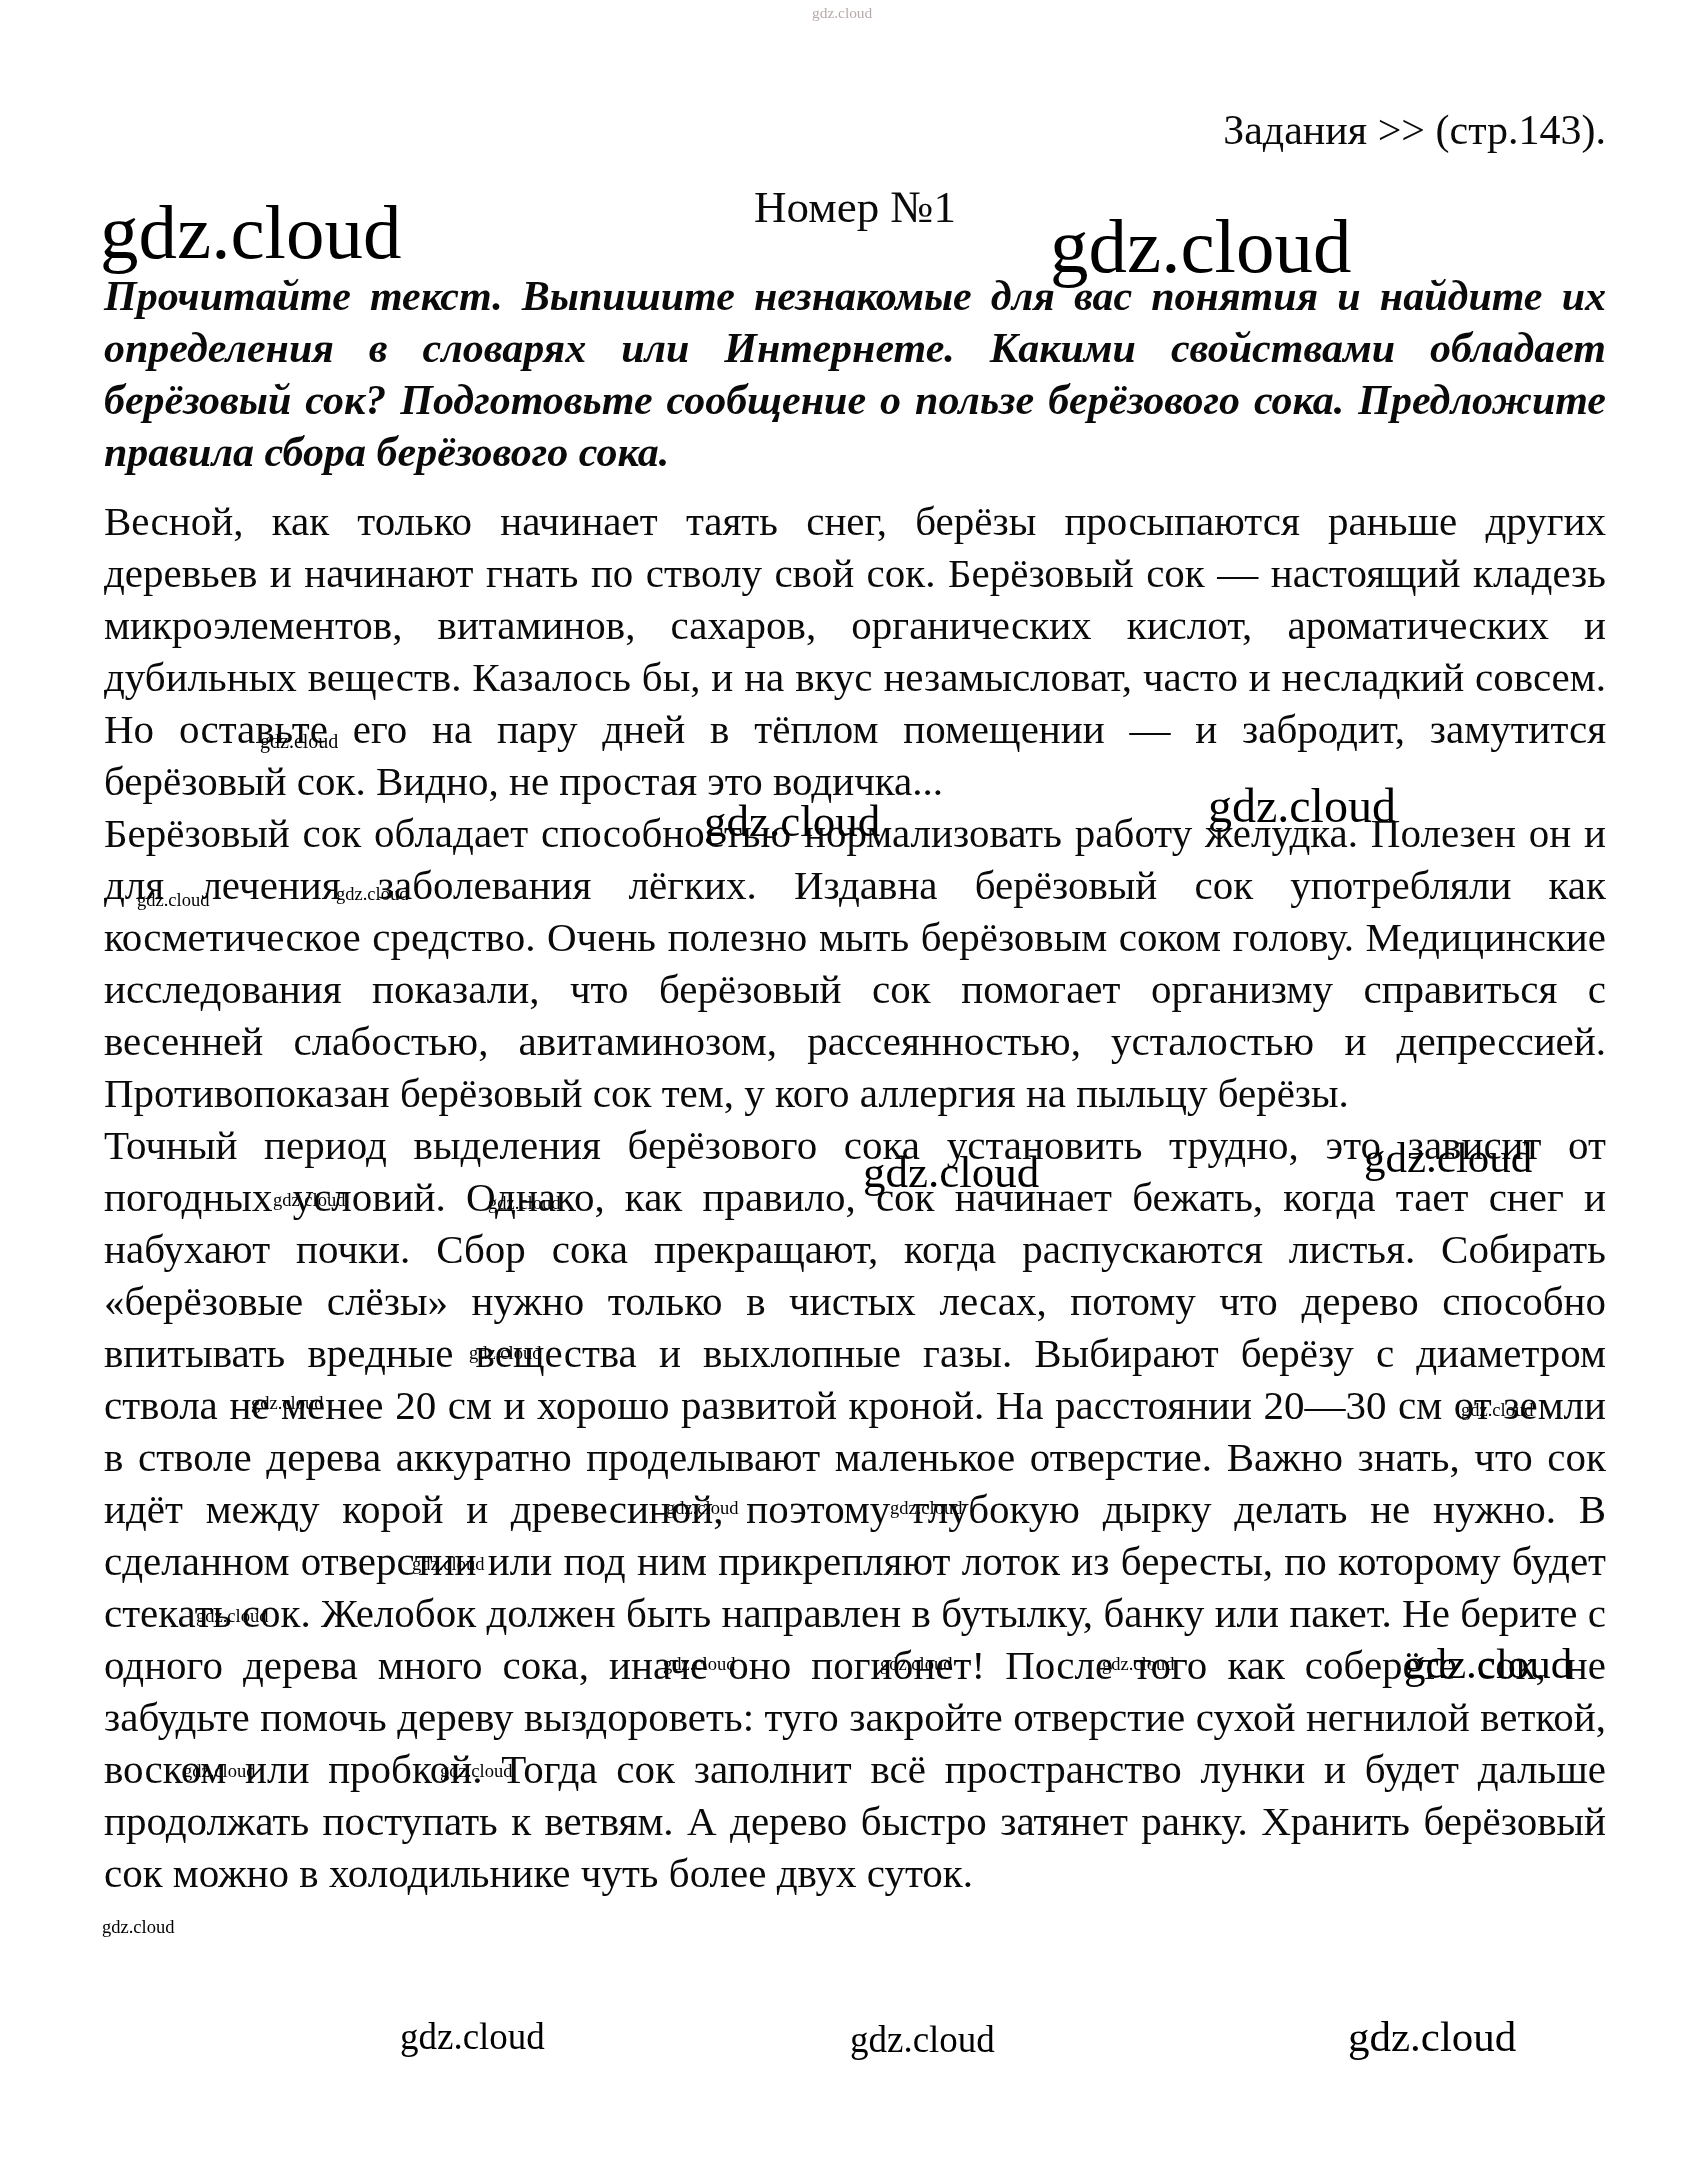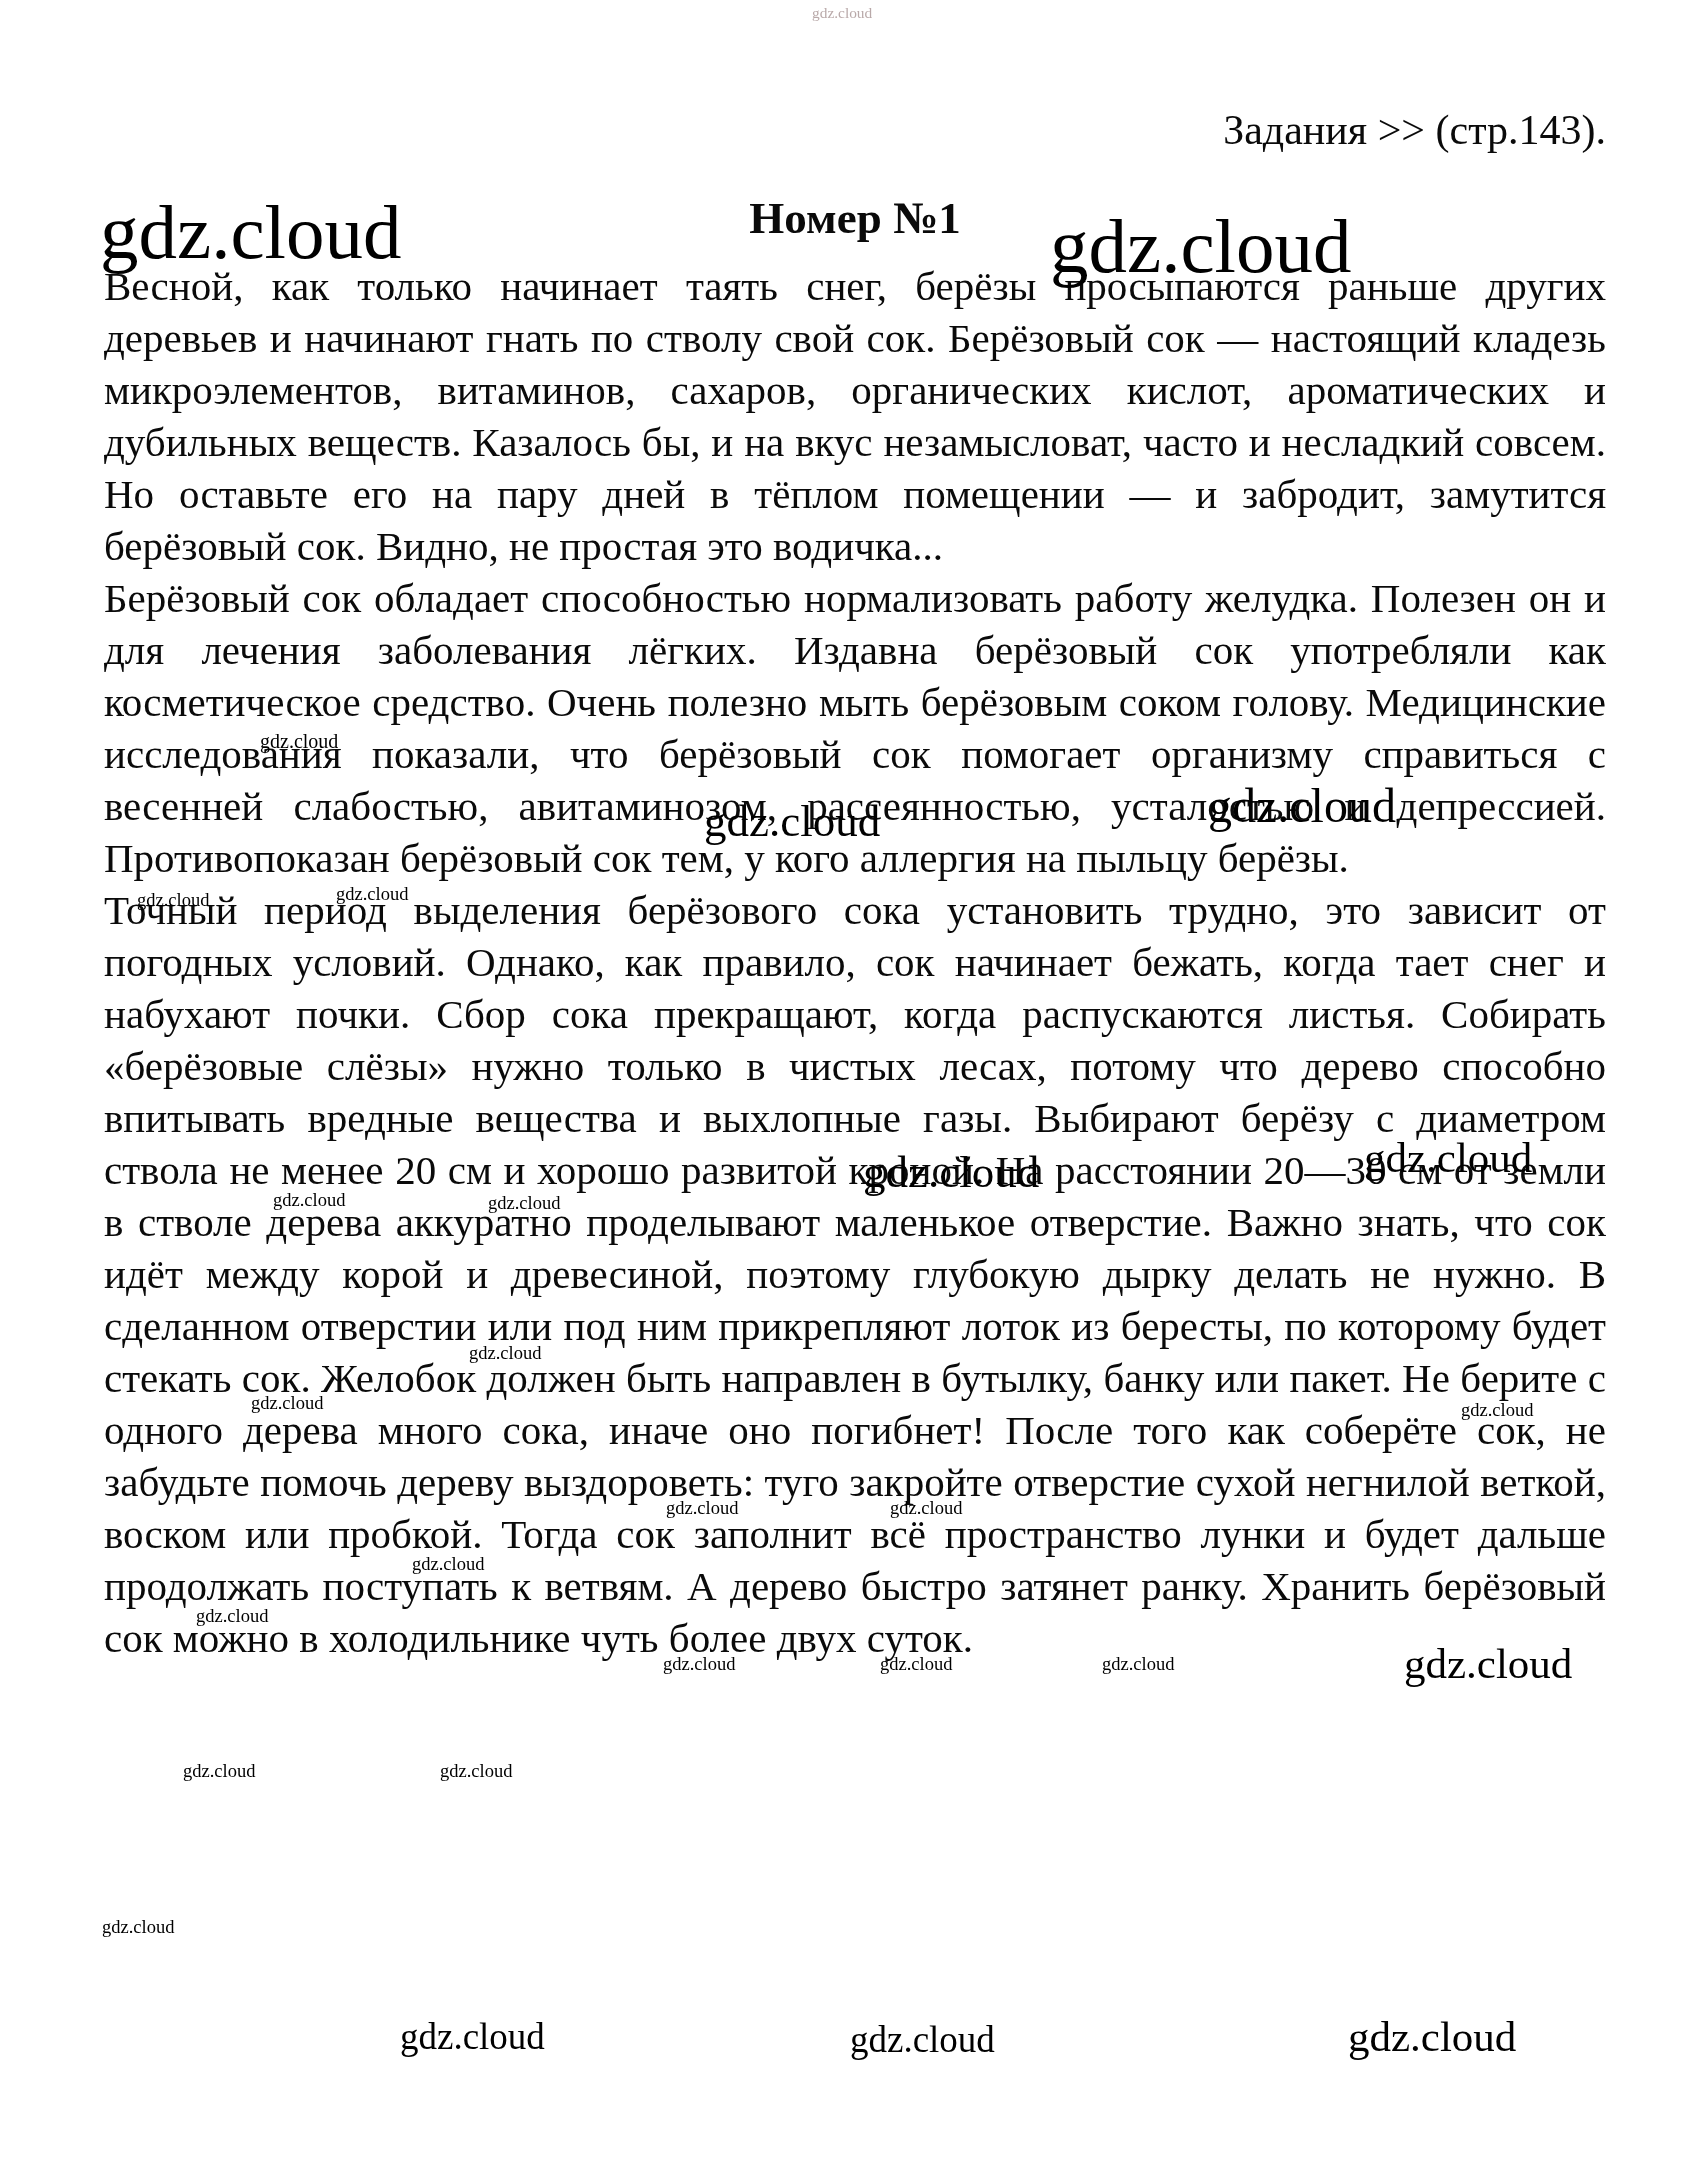--- a/index.html
+++ b/index.html
@@ -23,22 +23,21 @@
     text-align: right;
     font-size: 42px;
     line-height: 48px;
     font-weight: normal;
     margin: 0;
   }
   .task-number {
     text-align: center;
     font-size: 45px;
     line-height: 49px;
-    margin-top: 40px;
-    font-weight: bold;
+    margin-top: 29px;
   }
   .instruction {
     margin-top: 38px;
     font-weight: bold;
     font-style: italic;
     font-size: 42px;
     line-height: 52px;
     text-align: justify;
   }
   .body-text { margin-top: 17px; }
@@ -64,20 +63,21 @@
 </style>
 </head>
 <body>
 
 <div class="page">
 
   <div class="header-line">Задания &gt;&gt; (стр.143).</div>
 
   <div class="task-number">Номер №1</div>
 
+  <div class="instruction">Прочитайте текст. Выпишите незнакомые для вас понятия и найдите их определения в словарях или Интернете. Какими свойствами обладает берёзовый сок? Подготовьте сообщение о пользе берёзового сока. Предложите правила сбора берёзового сока.</div>
 
   <div class="body-text">
     <p>Весной, как только начинает таять снег, берёзы просыпаются раньше других деревьев и начинают гнать по стволу свой сок. Берёзовый сок — настоящий кладезь микроэлементов, витаминов, сахаров, органических кислот, ароматических и дубильных веществ. Казалось бы, и на вкус незамысловат, часто и несладкий совсем. Но оставьте его на пару дней в тёплом помещении — и забродит, замутится берёзовый сок. Видно, не простая это водичка...</p>
     <p>Берёзовый сок обладает способностью нормализовать работу желудка. Полезен он и для лечения заболевания лёгких. Издавна берёзовый сок употребляли как косметическое средство. Очень полезно мыть берёзовым соком голову. Медицинские исследования показали, что берёзовый сок помогает организму справиться с весенней слабостью, авитаминозом, рассеянностью, усталостью и депрессией. Противопоказан берёзовый сок тем, у кого аллергия на пыльцу берёзы.</p>
     <p>Точный период выделения берёзового сока установить трудно, это зависит от погодных условий. Однако, как правило, сок начинает бежать, когда тает снег и набухают почки. Сбор сока прекращают, когда распускаются листья. Собирать «берёзовые слёзы» нужно только в чистых лесах, потому что дерево способно впитывать вредные вещества и выхлопные газы. Выбирают берёзу с диаметром ствола не менее 20 см и хорошо развитой кроной. На расстоянии 20—30 см от земли в стволе дерева аккуратно проделывают маленькое отверстие. Важно знать, что сок идёт между корой и древесиной, поэтому глубокую дырку делать не нужно. В сделанном отверстии или под ним прикрепляют лоток из бересты, по которому будет стекать сок. Желобок должен быть направлен в бутылку, банку или пакет. Не берите с одного дерева много сока, иначе оно погибнет! После того как соберёте сок, не забудьте помочь дереву выздороветь: туго закройте отверстие сухой негнилой веткой, воском или пробкой. Тогда сок заполнит всё пространство лунки и будет дальше продолжать поступать к ветвям. А дерево быстро затянет ранку. Хранить берёзовый сок можно в холодильнике чуть более двух суток.</p>
   </div>
 
   <div class="wm-layer">
       <span class="wm muted" style="left: 812px; top: 4.6px; font-size: 15.4px;">gdz.cloud</span>
       <span class="wm" style="left: 100px; top: 194px; font-size: 77px;">gdz.cloud</span>

